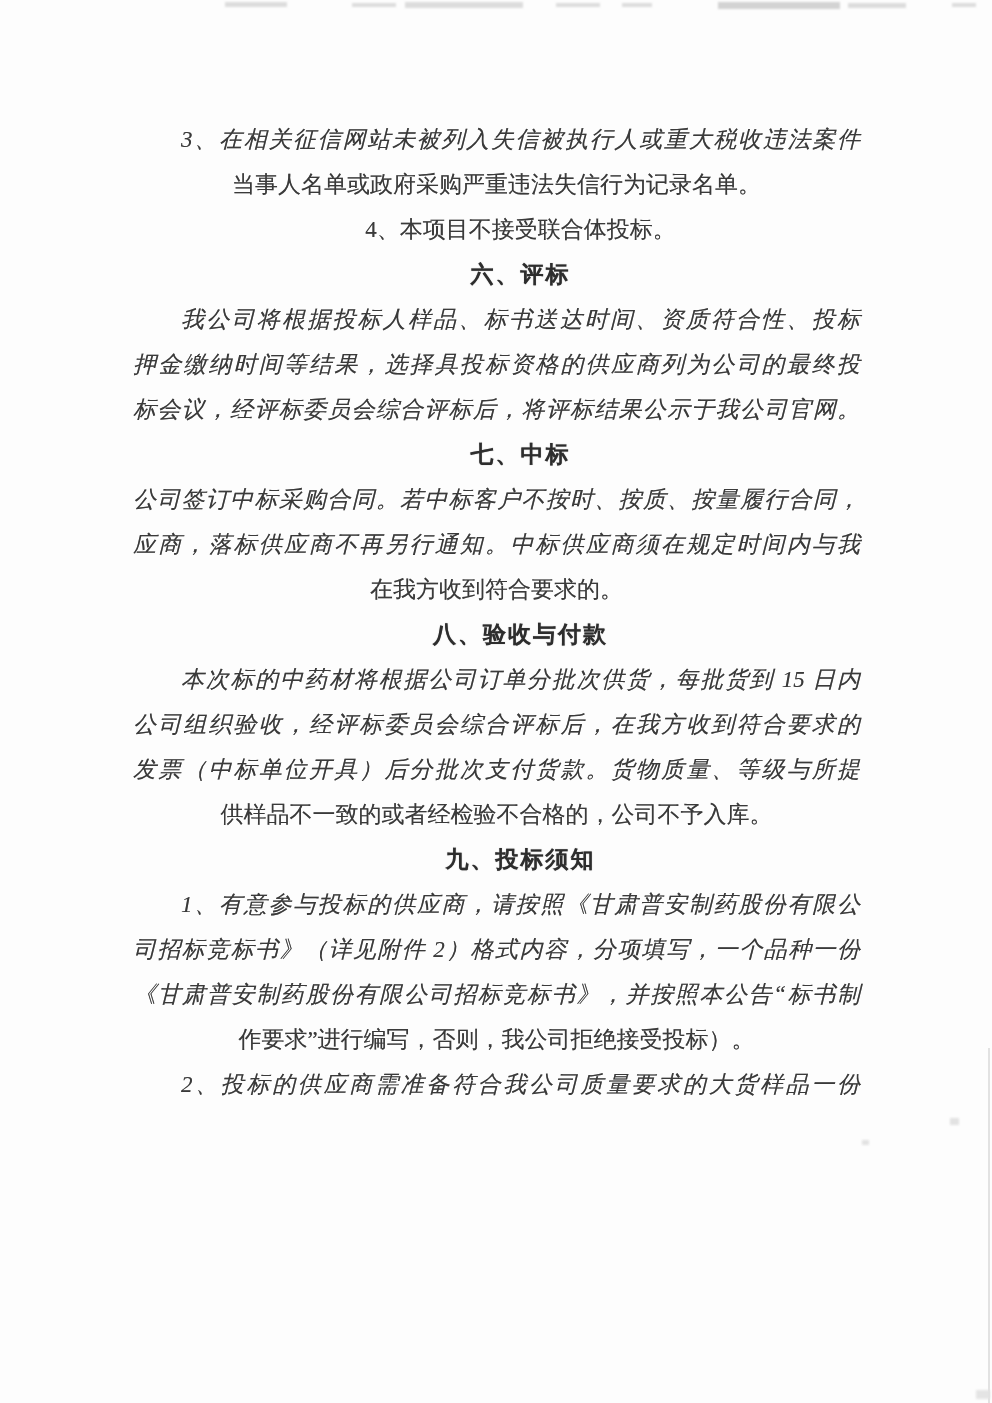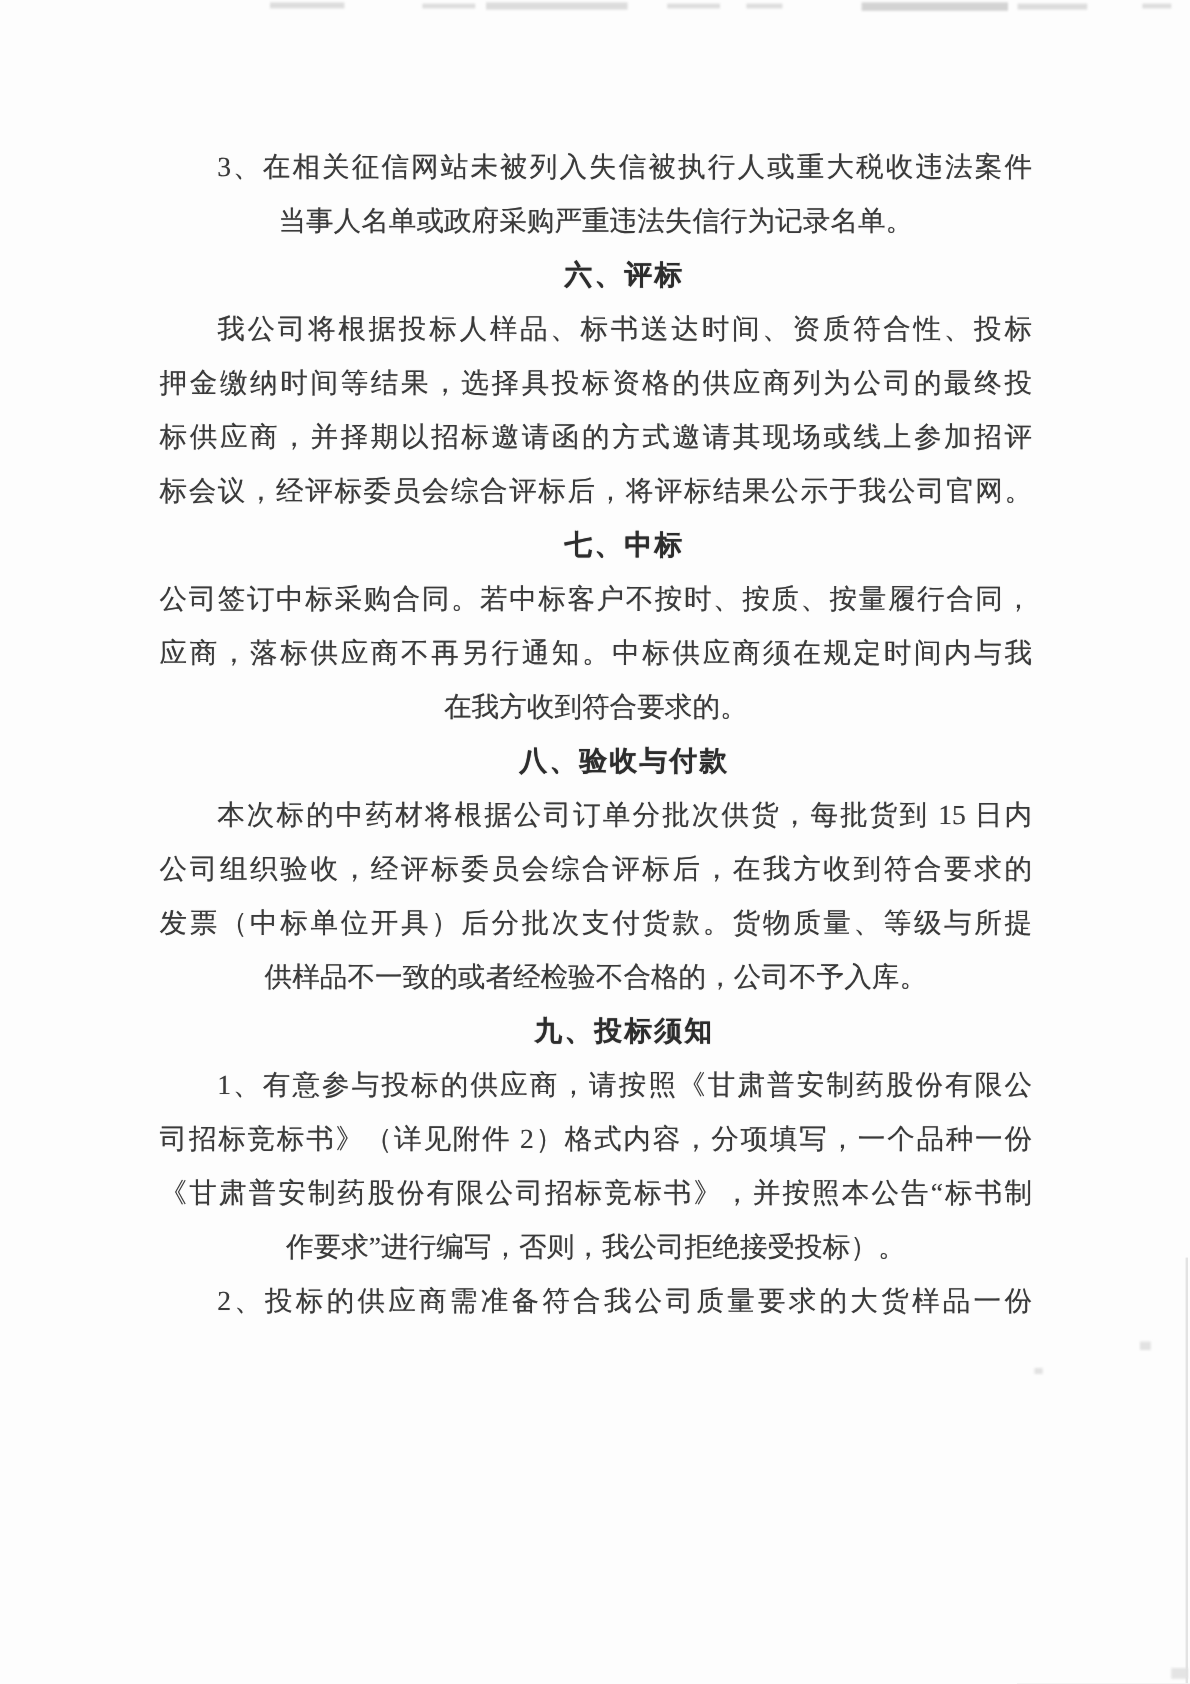--- a/index.html
+++ b/index.html
@@ -28,20 +28,21 @@
     font-size: 23px;
     color: #3a3a3a;
     letter-spacing: 0px;
     text-shadow: 0 0 0.6px rgba(70,70,70,0.55);
     white-space: normal;
     text-align: center;
   }
   .line.justify {
     text-align: justify;
     text-align-last: justify;
+    font-style: italic;
   }
   .line.indent {
     text-indent: 48px;
   }
   .line.heading {
     font-weight: 700;
     color: #2d2d2d;
     letter-spacing: 2px;
     text-shadow: 0 0 0.8px rgba(45,45,45,0.7);
   }
@@ -92,24 +93,24 @@
   <div class="artifact a3"></div>
   <div class="artifact a4"></div>
   <div class="artifact a5"></div>
   <div class="artifact a6"></div>
   <div class="artifact a7"></div>
   <div class="artifact a8"></div>
 
   <div class="doc">
     <div class="line indent justify">3、在相关征信网站未被列入失信被执行人或重大税收违法案件</div>
     <div class="line">当事人名单或政府采购严重违法失信行为记录名单。</div>
+    <div class="line indent">4、本项目不接受联合体投标。</div>
     <div class="line indent heading">六、评标</div>
     <div class="line indent justify">我公司将根据投标人样品、标书送达时间、资质符合性、投标</div>
     <div class="line justify">押金缴纳时间等结果，选择具投标资格的供应商列为公司的最终投</div>
-    <div class="line justify">标供应商，并择期以招标邀请函的方式邀请其现场或线上参加招评</div>
     <div class="line justify">标会议，经评标委员会综合评标后，将评标结果公示于我公司官网。</div>
     <div class="line indent heading">七、中标</div>
     <div class="line justify">公司签订中标采购合同。若中标客户不按时、按质、按量履行合同，</div>
     <div class="line justify">应商，落标供应商不再另行通知。中标供应商须在规定时间内与我</div>
     <div class="line">在我方收到符合要求的。</div>
     <div class="line indent heading">八、验收与付款</div>
     <div class="line indent justify">本次标的中药材将根据公司订单分批次供货，每批货到 15 日内</div>
     <div class="line justify">公司组织验收，经评标委员会综合评标后，在我方收到符合要求的</div>
     <div class="line justify">发票（中标单位开具）后分批次支付货款。货物质量、等级与所提</div>
     <div class="line">供样品不一致的或者经检验不合格的，公司不予入库。</div>

